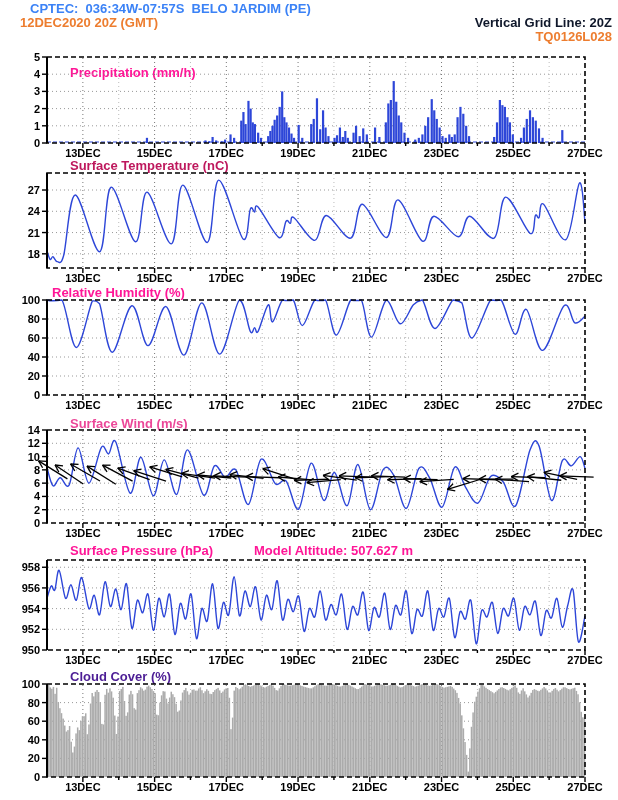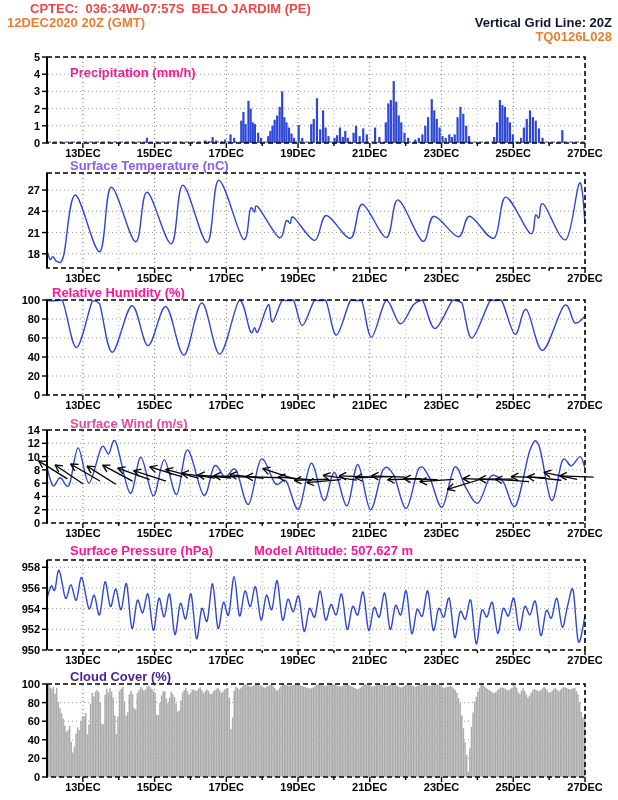--- a/index.html
+++ b/index.html
@@ -7,27 +7,27 @@
         font-family:"Liberation Sans",sans-serif;}
   .hdr{position:absolute;font-weight:bold;font-size:13px;line-height:14px;white-space:pre;}
   .ttl{position:absolute;font-weight:bold;font-size:13px;line-height:14px;white-space:pre;}
   .right{text-align:right;}
   #plots{position:absolute;left:0;top:0;}
 </style>
 </head>
 <body>
 
 <div id="page">
-  <div class="hdr" style="left: 30px; top: 2px; color: #ef4444;">CPTEC:  036:34W-07:57S  BELO JARDIM (PE)</div>
-  <div class="hdr" style="left: 7px; top: 16px; color: rgb(237, 125, 47);">12DEC2020 20Z (GMT)</div>
+  <div class="hdr" style="left: 30px; top: 2px; color: #3b82f6;">CPTEC:  036:34W-07:57S  BELO JARDIM (PE)</div>
+  <div class="hdr" style="left: 20px; top: 16px; color: rgb(237, 125, 47);">12DEC2020 20Z (GMT)</div>
   <div class="hdr right" style="right: 6px; top: 16px; color: #0f172a;">Vertical Grid Line: 20Z</div>
   <div class="hdr right" style="right: 6px; top: 30px; color: rgb(237, 125, 47);">TQ0126L028</div>
 
   <div class="ttl" style="left: 70px; top: 30px; color: rgb(255, 22, 151); margin-top: 36px;">Precipitation (mm/h)</div>
-  <div class="ttl" style="left: 70px; top: 159px; color: #8b5cf6;">Surface Temperature (nC)</div>
+  <div class="ttl" style="left: 70px; top: 159px; color: #be185d;">Surface Temperature (nC)</div>
   <div class="ttl" style="left: 52px; top: 286px; color: rgb(255, 22, 151);">Relative Humidity (%)</div>
   <div class="ttl" style="left: 70px; top: 417px; color: #ec4899;">Surface Wind (m/s)</div>
   <div class="ttl" style="left: 70px; top: 544px; color: rgb(255, 22, 151);">Surface Pressure (hPa)</div>
   <div class="ttl" style="left: 254px; top: 544px; color: rgb(255, 22, 151);">Model Altitude: 507.627 m</div>
   <div class="ttl" style="left: 70px; top: 670px; color: #4c1d95;">Cloud Cover (%)</div>
 
   <svg id="plots" width="618" height="800" viewBox="0 0 618 800">
       <line x1="42" y1="143" x2="47" y2="143" stroke="#000000" stroke-width="1.4"></line>
       <text x="40" y="147" text-anchor="end" font-size="11" font-weight="bold" fill="#000" font-family="&quot;Liberation Sans&quot;,sans-serif">0</text>
       <line x1="48" y1="125.8" x2="584" y2="125.8" stroke="#999999" stroke-width="1" stroke-dasharray="1 3"></line>

